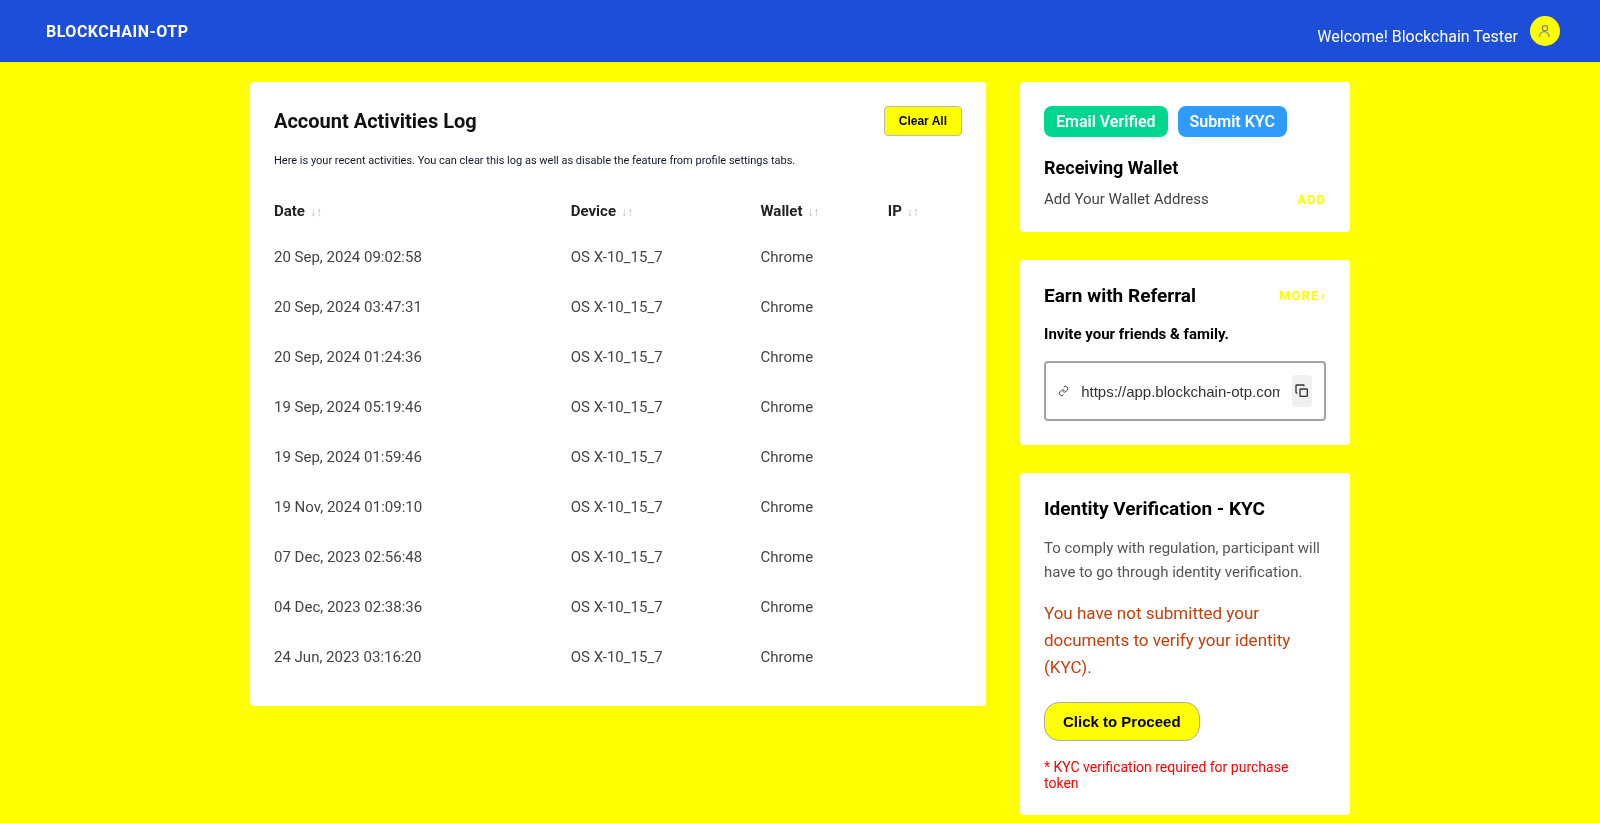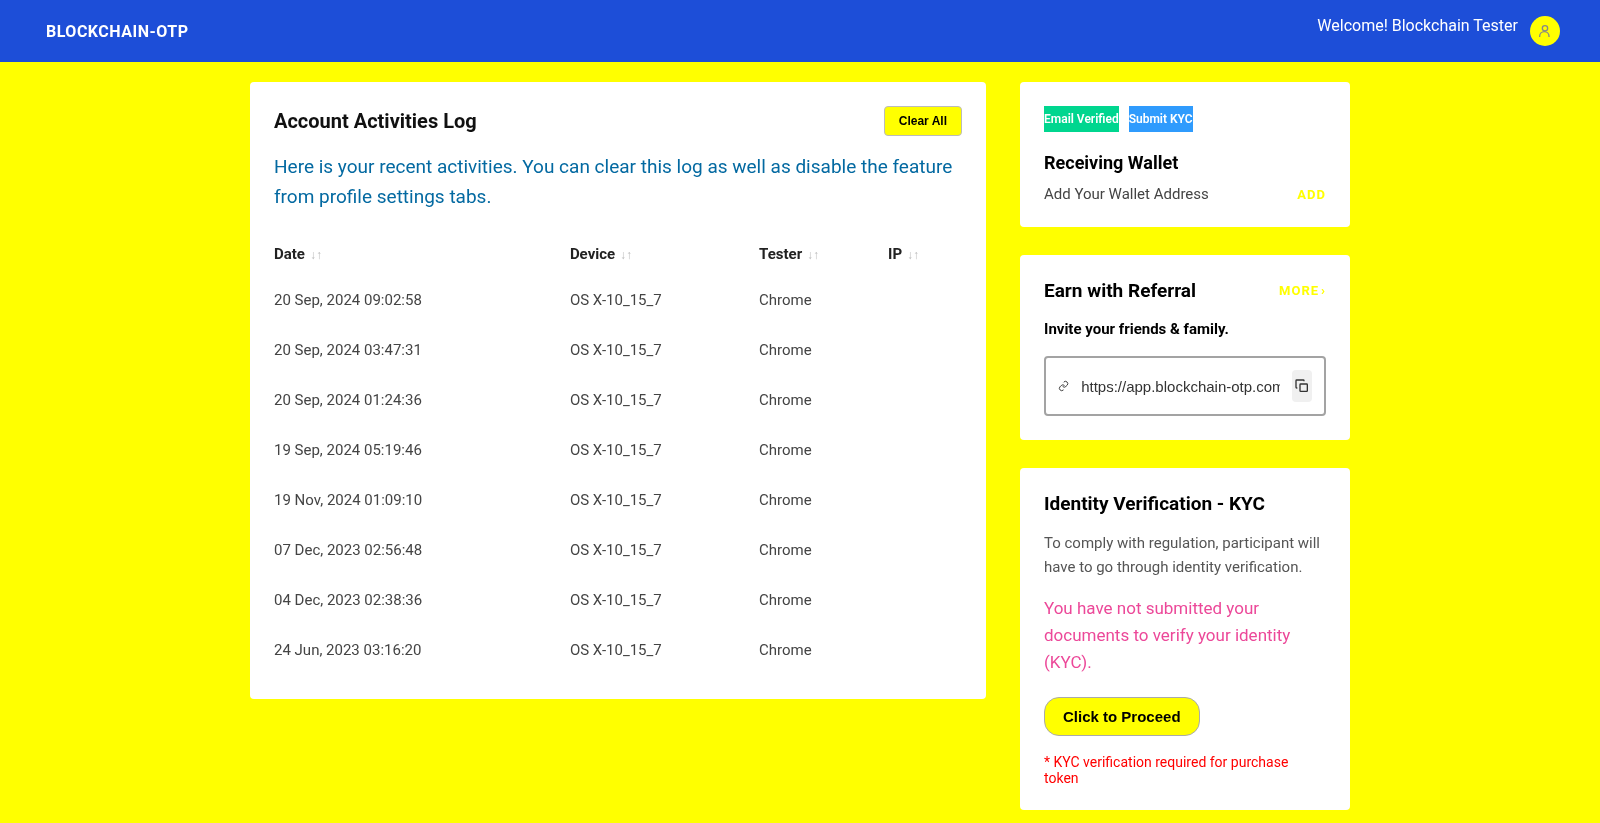--- a/index.html
+++ b/index.html
@@ -1,51 +1,51 @@
 <!DOCTYPE html>
 <html><head>
 <meta charset="utf-8">
 <style>
 *{margin:0;padding:0;box-sizing:border-box;}
 body{font-family:-apple-system,BlinkMacSystemFont,"Segoe UI",Roboto,sans-serif;background:#ffff00;min-height:100vh;}
 .topbar{background:#1d4ed8;height:62px;display:flex;align-items:center;justify-content:space-between;padding:0 40px;}
 .logo{color:#fff;font-weight:700;font-size:16px;letter-spacing:0.5px;padding:4px 6px;}
-.welcome-wrap{display:flex;align-items:flex-start;gap:12px;}
+.welcome-wrap{display:flex;align-items:flex-end;gap:12px;}
 .welcome-text{color:#fff;font-size:16px;}
 .avatar{width:30px;height:30px;border-radius:50%;background:#ffff00;display:flex;align-items:center;justify-content:center;cursor:pointer;}
 .avatar svg{width:16px;height:16px;}
 .page-wrap{max-width:1100px;margin:0 auto;padding:20px 0 40px;display:flex;gap:34px;align-items:flex-start;}
 .main-col{flex:1;}
 .side-col{width:330px;display:flex;flex-direction:column;gap:28px;}
 .card{background:#fff;border-radius:4px;padding:24px;}
 .card-header{display:flex;justify-content:space-between;align-items:center;margin-bottom:16px;}
 .card-title{font-size:20px;font-weight:700;color:#111;}
-.card-subtitle{color:#0369a1;font-size:19px;line-height:1.6;margin-bottom:20px;}
+.card-subtitle{color:#0f172a;font-size:11px;line-height:1.6;margin-bottom:20px;}
 .btn-clear{background:#ffff00;border:1px solid #bbb;border-radius:4px;padding:7px 14px;font-size:12px;font-weight:600;cursor:pointer;}
 table{width:100%;border-collapse:collapse;}
 th{text-align:left;font-size:15px;font-weight:700;color:#222;padding:12px 8px 12px 0;cursor:pointer;}
 th .sort{color:#bbb;font-size:12px;margin-left:2px;}
 td{font-size:15px;color:#444;padding:16px 8px 16px 0;}
 .side-title{font-size:19px;font-weight:700;margin-bottom:16px;}
 .badge-row{display:flex;gap:10px;margin-bottom:20px;}
-.badge{padding:6px 0;border-radius:0;font-size:12px;font-weight:600;cursor:pointer;}
+.badge{padding:6px 12px;border-radius:8px;font-size:16px;font-weight:600;cursor:pointer;}
 .badge-green{background:#00d68f;color:#fff;}
 .badge-blue{background:#2f9bfd;color:#fff;}
 .wallet-head{font-size:18px;font-weight:700;margin-bottom:12px;}
 .wallet-row{display:flex;justify-content:space-between;align-items:center;}
 .wallet-text{color:#444;font-size:15px;}
 .add-link{color:#ffff00;font-weight:700;font-size:13px;letter-spacing:1px;cursor:pointer;}
 .ref-head{display:flex;justify-content:space-between;align-items:center;margin-bottom:18px;}
 .more-link{color:#ffff00;font-weight:700;font-size:13px;letter-spacing:1px;display:flex;align-items:center;gap:2px;cursor:pointer;}
 .invite-text{font-size:15px;font-weight:700;margin-bottom:18px;}
 .ref-input-wrap{border:2px solid #a3a3a3;border-radius:4px;padding:12px;display:flex;align-items:center;gap:12px;}
 .ref-input{flex:1;border:none;outline:none;font-size:15px;color:#333;background:transparent;}
 .copy-btn{background:#f0f0f0;border:none;border-radius:4px;width:32px;height:32px;display:flex;align-items:center;justify-content:center;cursor:pointer;}
 .kyc-desc{color:#555;font-size:15px;line-height:1.6;margin-bottom:16px;}
-.kyc-status{font-size:17px;color:#ec4899;line-height:1.6;margin-bottom:20px;}
+.kyc-status{font-size:17px;color:#c2410c;line-height:1.6;margin-bottom:20px;}
 .btn-proceed{background:#ffff00;color:#000;border:1px solid #aaa;border-radius:15px;padding:10px 18px;font-size:15px;font-weight:600;cursor:pointer;margin-bottom:18px;}
 .kyc-note{color:#ff0000;font-size:14px;}
 </style>
 </head>
 <body>
 
 <div class="topbar">
   <div class="logo">BLOCKCHAIN-OTP</div>
   <div class="welcome-wrap">
     <span class="welcome-text">Welcome! Blockchain Tester</span>
@@ -64,21 +64,21 @@
       <div class="card-header">
         <div class="card-title">Account Activities Log</div>
         <button class="btn-clear">Clear All</button>
       </div>
       <div class="card-subtitle">Here is your recent activities. You can clear this log as well as disable the feature from profile settings tabs.</div>
       <table>
         <thead>
           <tr>
             <th><span>Date</span><span class="sort"> ↓↑</span></th>
             <th><span>Device</span><span class="sort"> ↓↑</span></th>
-            <th><span>Tester</span><span class="sort"> ↓↑</span></th>
+            <th><span>Wallet</span><span class="sort"> ↓↑</span></th>
             <th><span>IP</span><span class="sort"> ↓↑</span></th>
           </tr>
         </thead>
         <tbody id="activities-body">
             <tr>
               <td>20 Sep, 2024 09:02:58</td>
               <td>OS X-10_15_7</td>
               <td>Chrome</td>
               <td></td>
             </tr>
@@ -89,20 +89,26 @@
               <td></td>
             </tr>
             <tr>
               <td>20 Sep, 2024 01:24:36</td>
               <td>OS X-10_15_7</td>
               <td>Chrome</td>
               <td></td>
             </tr>
             <tr>
               <td>19 Sep, 2024 05:19:46</td>
+              <td>OS X-10_15_7</td>
+              <td>Chrome</td>
+              <td></td>
+            </tr>
+            <tr>
+              <td>19 Sep, 2024 01:59:46</td>
               <td>OS X-10_15_7</td>
               <td>Chrome</td>
               <td></td>
             </tr>
             <tr>
               <td>19 Nov, 2024 01:09:10</td>
               <td>OS X-10_15_7</td>
               <td>Chrome</td>
               <td></td>
             </tr>

